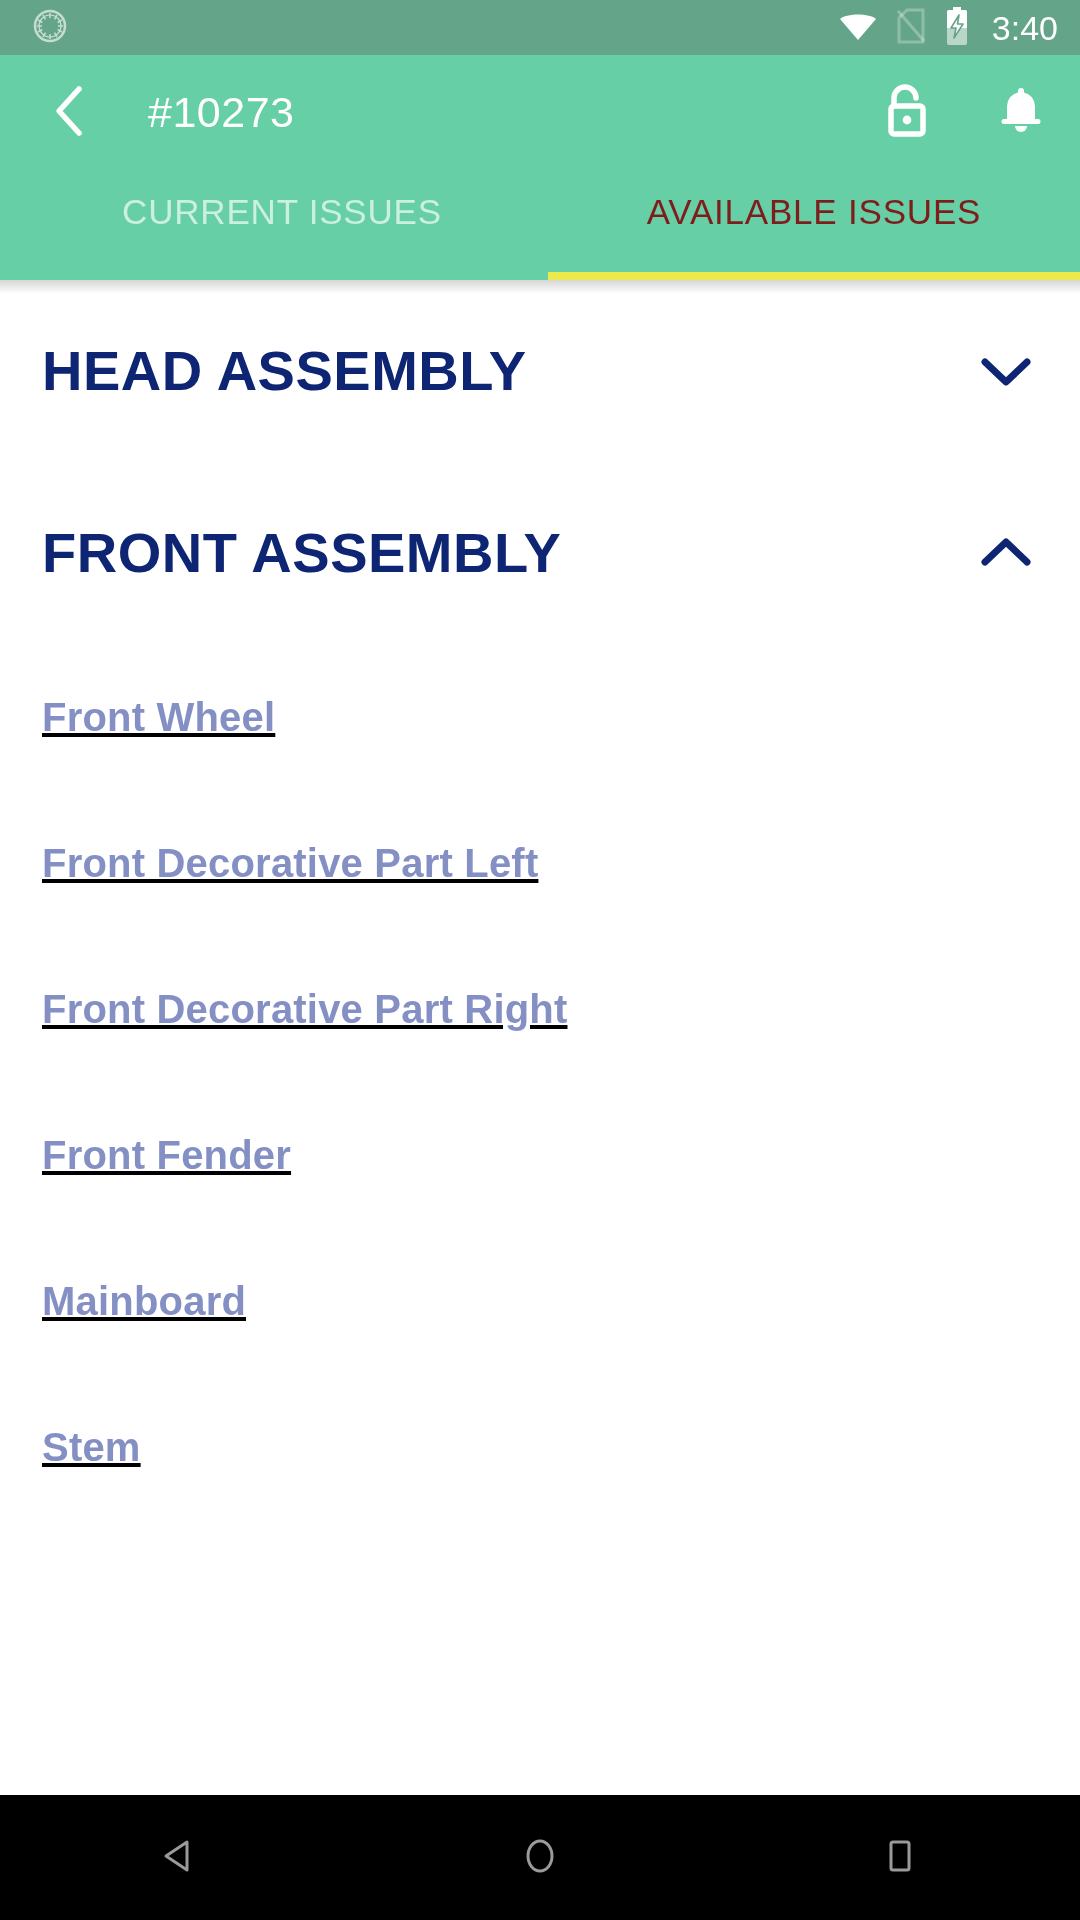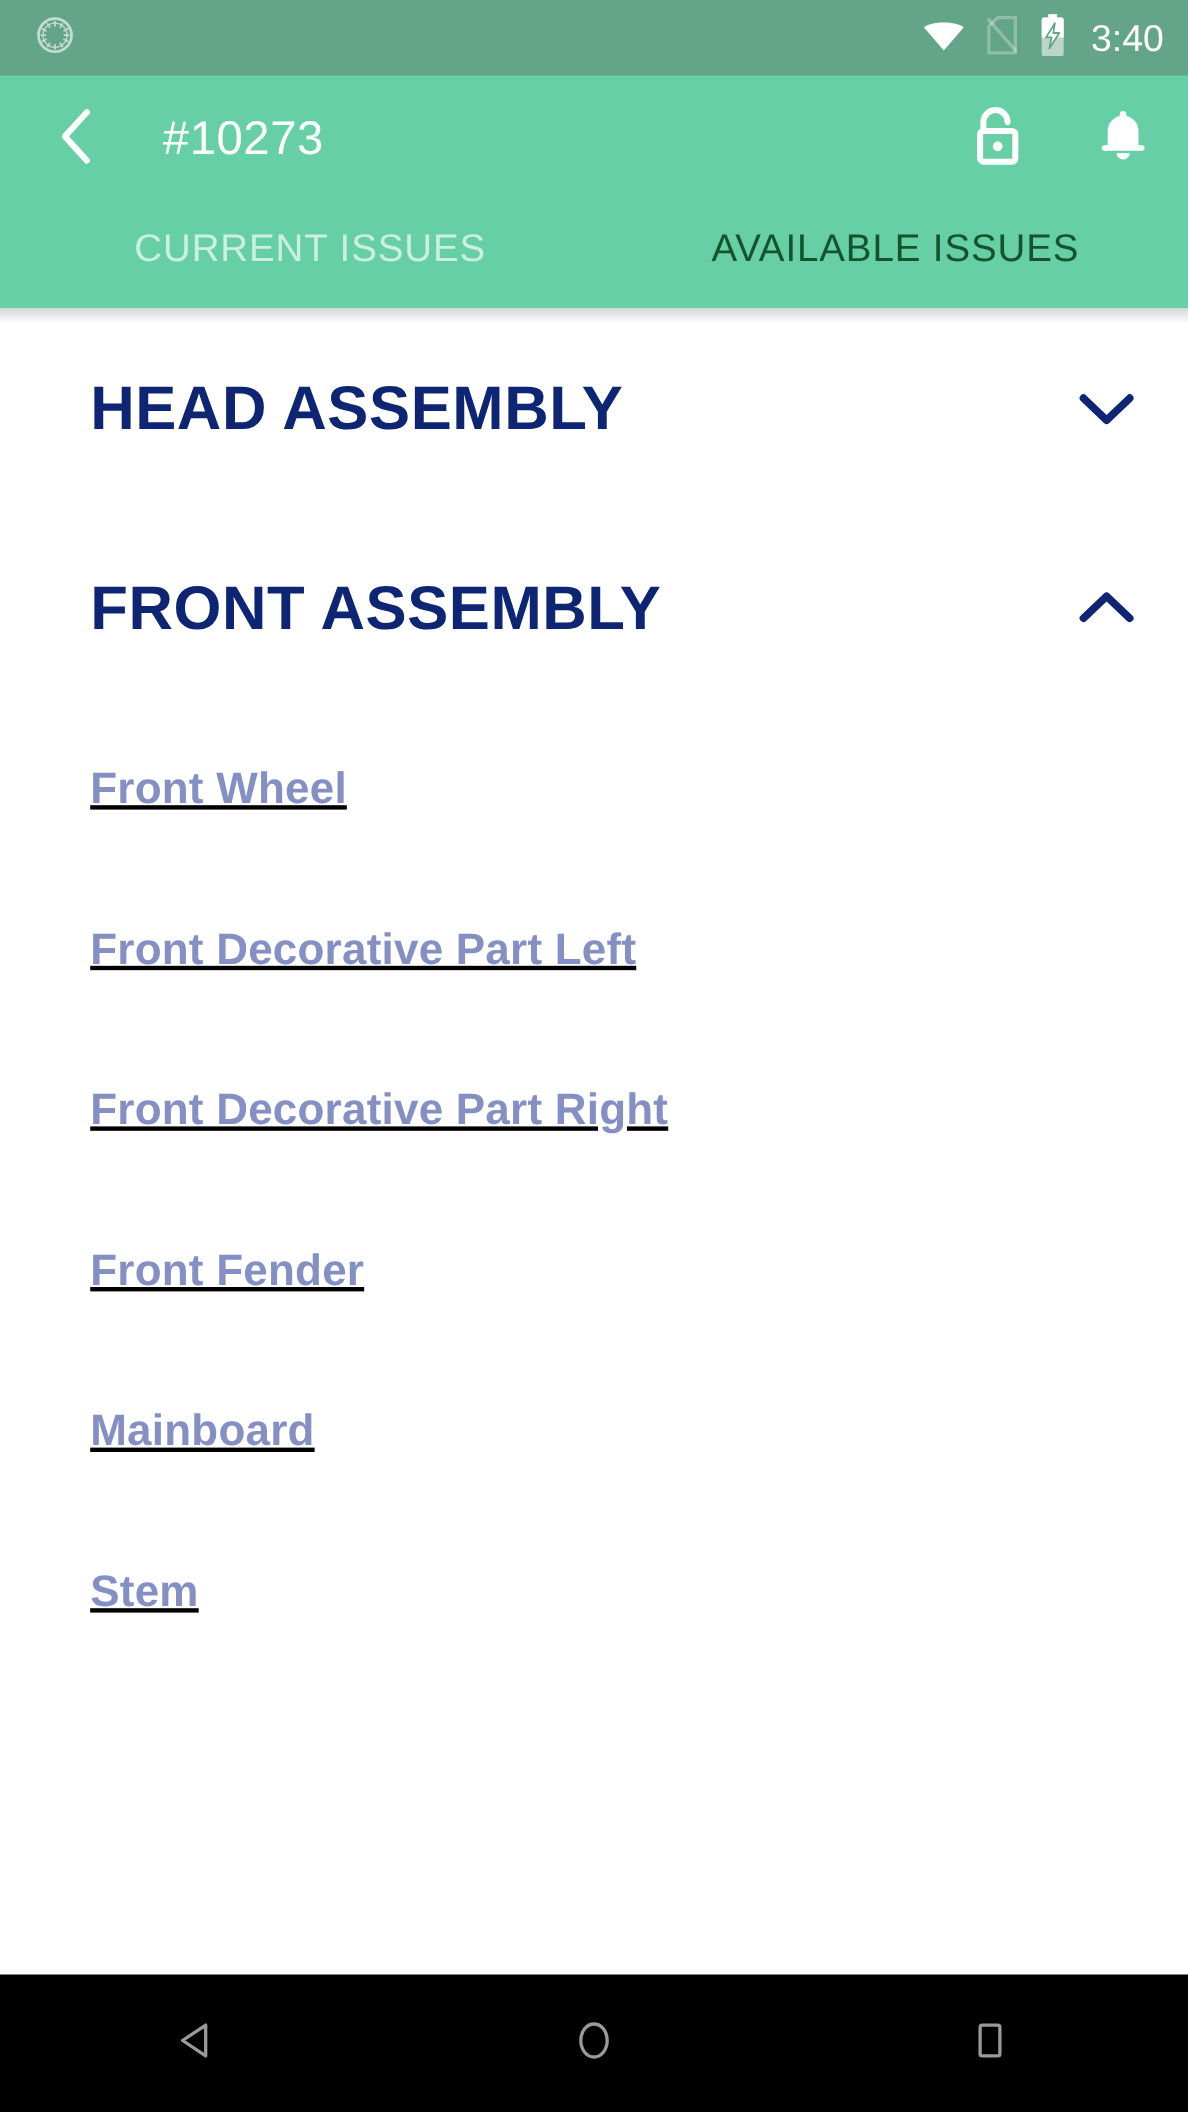--- a/index.html
+++ b/index.html
@@ -10,21 +10,21 @@
   body {
     width: 1080px;
     height: 1920px;
     overflow: hidden;
     font-family: "Liberation Sans", sans-serif;
     position: relative;
   }
 
   
   .status-bar {
-    height: 69px;
+    height: 55px;
     background: #64A488;
     display: flex;
     align-items: center;
     justify-content: space-between;
     padding: 0 22px 0 30px;
     box-sizing: border-box;
   }
   .status-left { display: flex; align-items: center; }
   .status-right {
     display: flex;
@@ -108,41 +108,40 @@
     position: relative;
     height: 110px;
   }
   .tab-label {
     font-size: 35px;
     font-weight: 400;
     letter-spacing: 0.8px;
     color: rgba(255,255,255,0.66);
     white-space: nowrap;
   }
-  .tab.active .tab-label { color: #14532d; }
+  .tab.active .tab-label { color: #7f1d1d; }
   .tab-indicator {
     position: absolute;
     bottom: 0;
     left: 0;
     right: 0;
     height: 8px;
     background: #ECE94A;
   }
   .tab:not(.active) .tab-indicator { display: none; }
 
   
   .content {
     position: absolute;
     top: 280px;
     left: 0;
     right: 0;
     bottom: 125px;
     background: #ffffff;
     overflow: hidden;
-    padding-left: 40px;
   }
   .content-shadow {
     position: absolute;
     top: 280px;
     left: 0;
     right: 0;
     height: 14px;
     background: linear-gradient(to bottom, rgba(0,0,0,0.16), rgba(0,0,0,0));
     pointer-events: none;
     z-index: 5;

